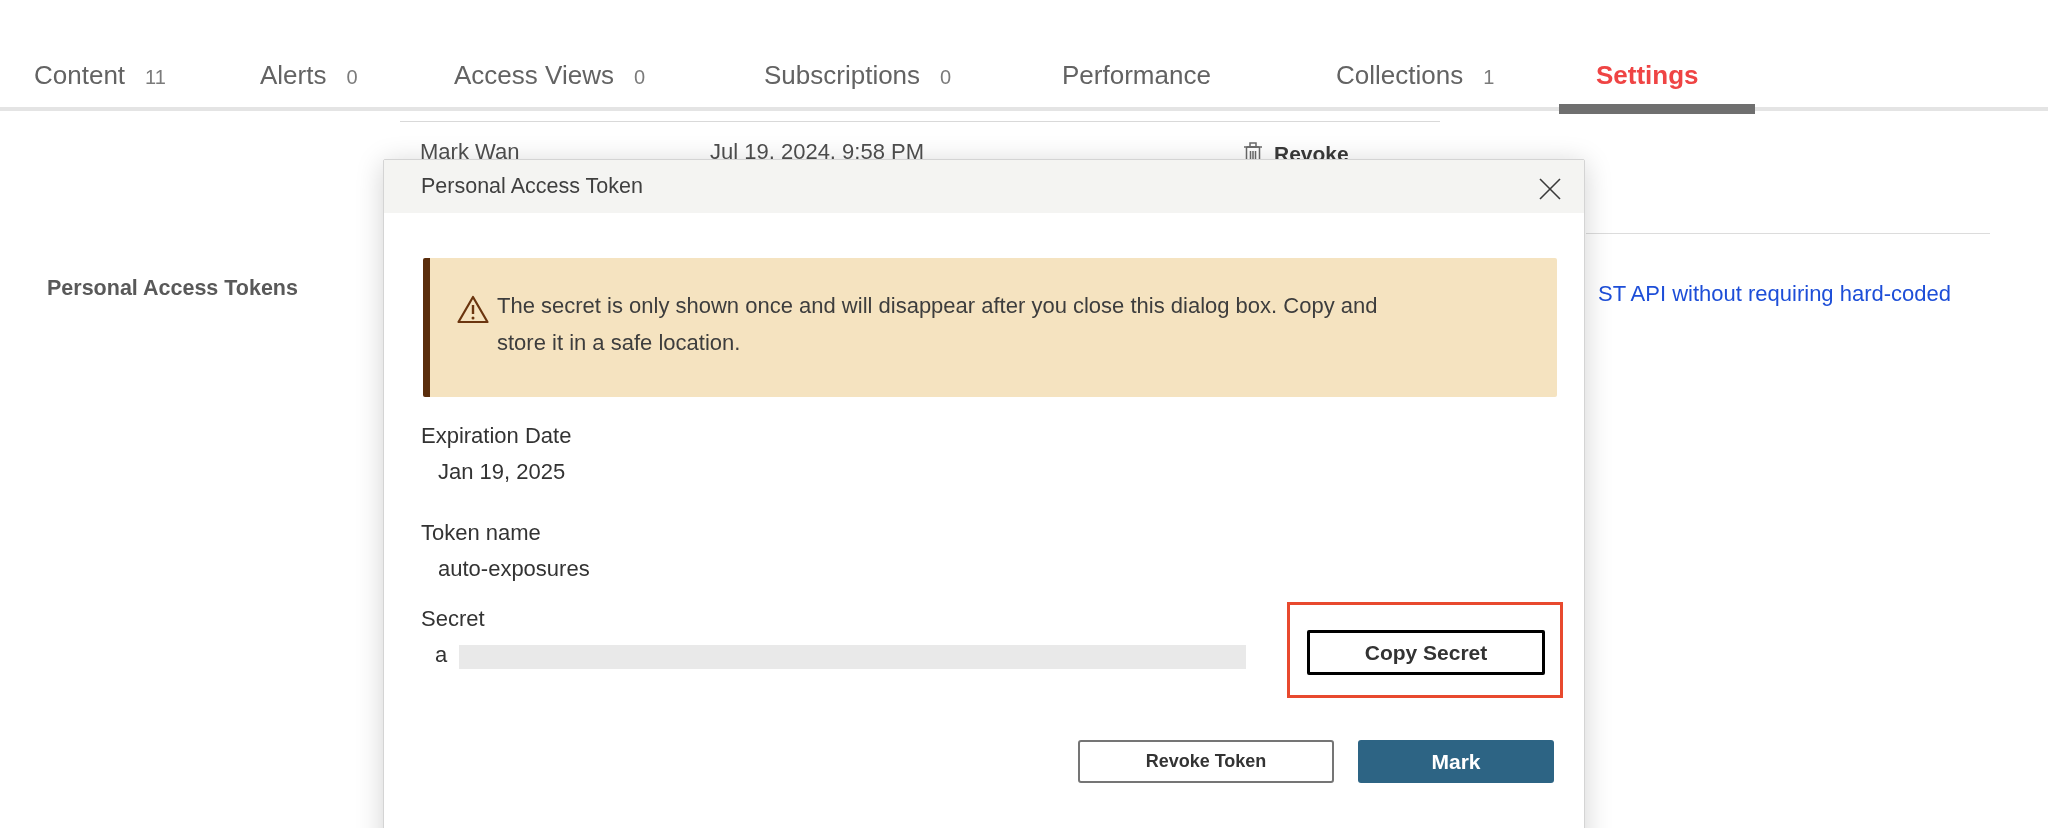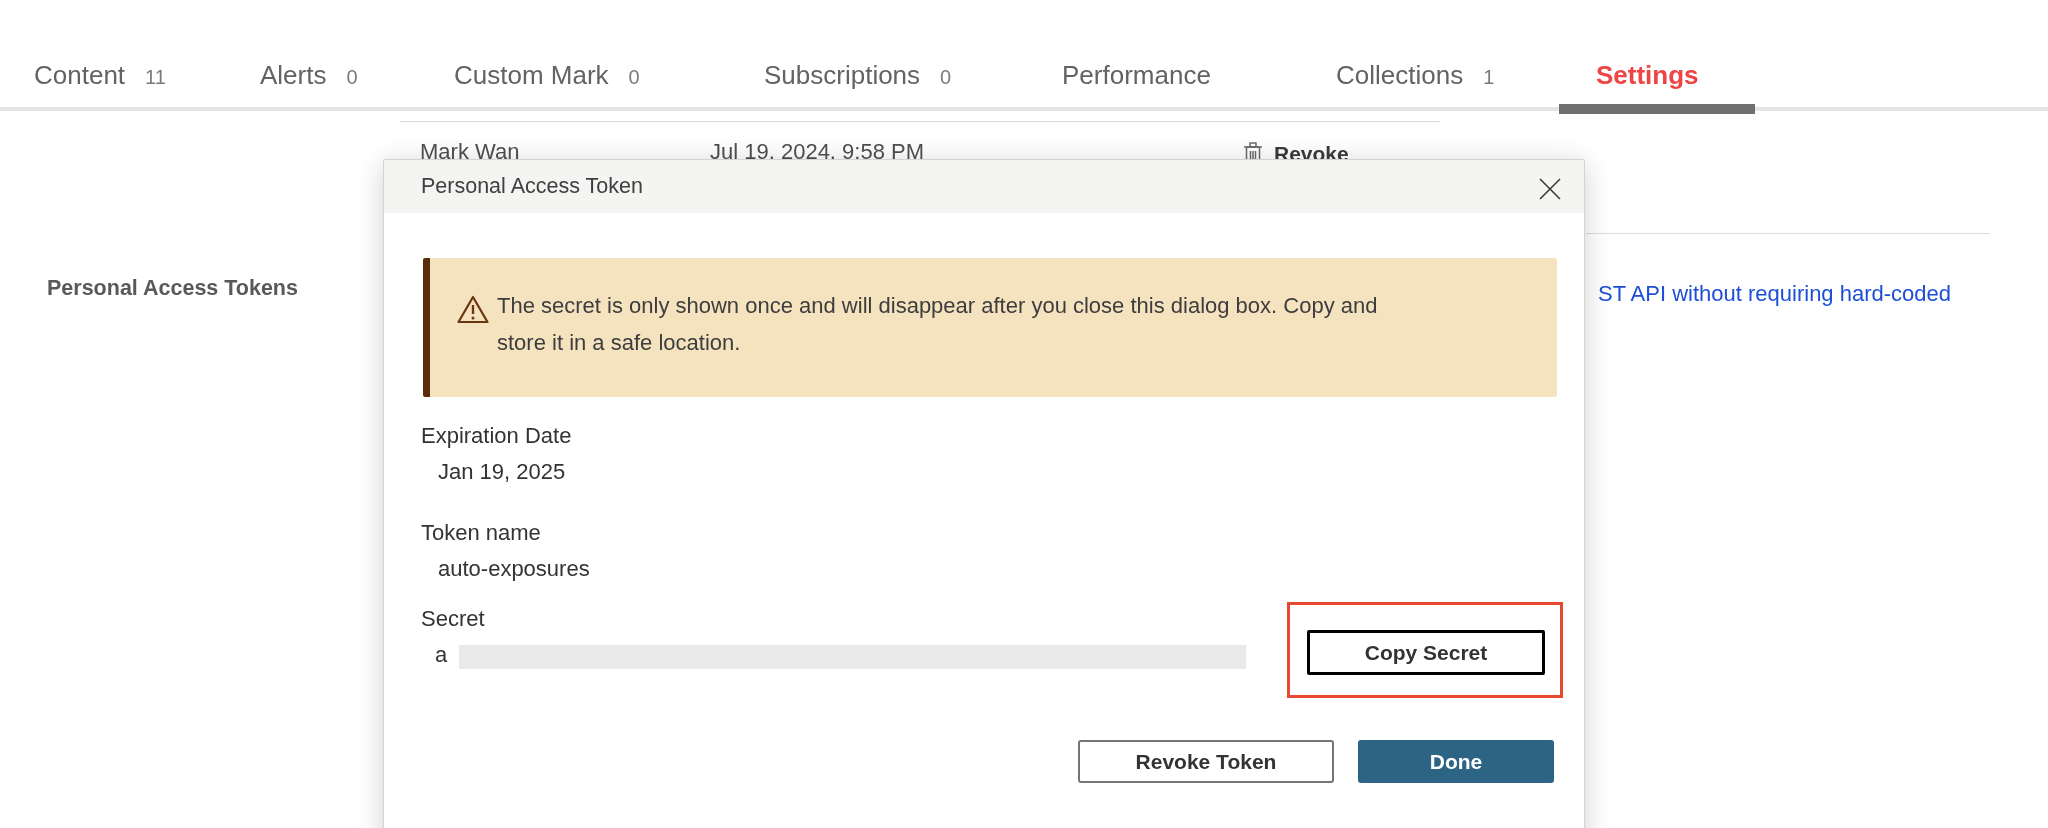--- a/index.html
+++ b/index.html
@@ -68,21 +68,21 @@
   .copy-btn{
     position:absolute;left:923px;top:470px;width:238px;height:45px;
     background:#ffffff;border:3px solid #000000;border-radius:2px;box-sizing:border-box;
     font-size:21px;font-weight:700;color:#333333;
     display:flex;align-items:center;justify-content:center;
     font-family:inherit;cursor:pointer;z-index:7;
   }
   .revoke-btn{
     position:absolute;left:694px;top:580px;width:256px;height:43px;
     background:#ffffff;border:2px solid #757575;border-radius:3px;box-sizing:border-box;
-    font-size:21px;font-weight:700;color:#333333;
+    font-size:18px;font-weight:700;color:#333333;
     display:flex;align-items:center;justify-content:center;
     font-family:inherit;cursor:pointer;
   }
   .done-btn{
     position:absolute;left:974px;top:580px;width:196px;height:43px;
     background:#2d6484;border:none;border-radius:3px;box-sizing:border-box;
     font-size:21px;font-weight:700;color:#ffffff;
     display:flex;align-items:center;justify-content:center;
     font-family:inherit;cursor:pointer;
   }
@@ -93,21 +93,21 @@
 <div class="stage">
 
   <div class="tabbar">
     <div class="tab" style="left:34px">
       <span class="tab-label">Content</span><span class="tab-count">11</span>
     </div>
     <div class="tab" style="left:260px">
       <span class="tab-label">Alerts</span><span class="tab-count">0</span>
     </div>
     <div class="tab" style="left:454px">
-      <span class="tab-label">Custom Mark</span><span class="tab-count">0</span>
+      <span class="tab-label">Access Views</span><span class="tab-count">0</span>
     </div>
     <div class="tab" style="left:764px">
       <span class="tab-label">Subscriptions</span><span class="tab-count">0</span>
     </div>
     <div class="tab" style="left:1062px">
       <span class="tab-label">Performance</span>
     </div>
     <div class="tab" style="left:1336px">
       <span class="tab-label">Collections</span><span class="tab-count">1</span>
     </div>
@@ -174,17 +174,17 @@
     <div class="fld-value val-tok">auto-exposures</div>
 
     <div class="fld-label lbl-sec">Secret</div>
     <div class="fld-value val-sec">a</div>
     <div class="secret-bar"></div>
 
     <div class="annotation-box"></div>
     <button class="copy-btn">Copy Secret</button>
 
     <button class="revoke-btn">Revoke Token</button>
-    <button class="done-btn">Done</button>
+    <button class="done-btn">Mark</button>
 
   </div>
 
 </div>
 
 </body></html>

